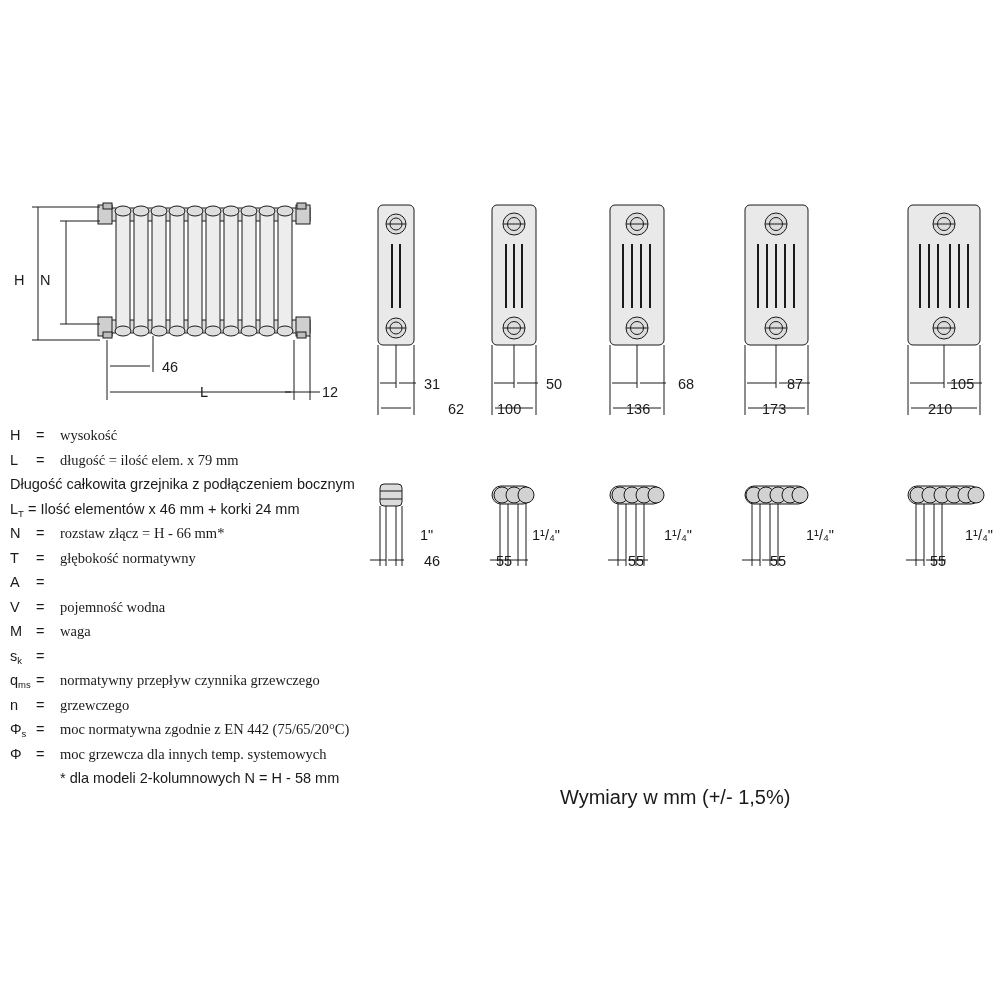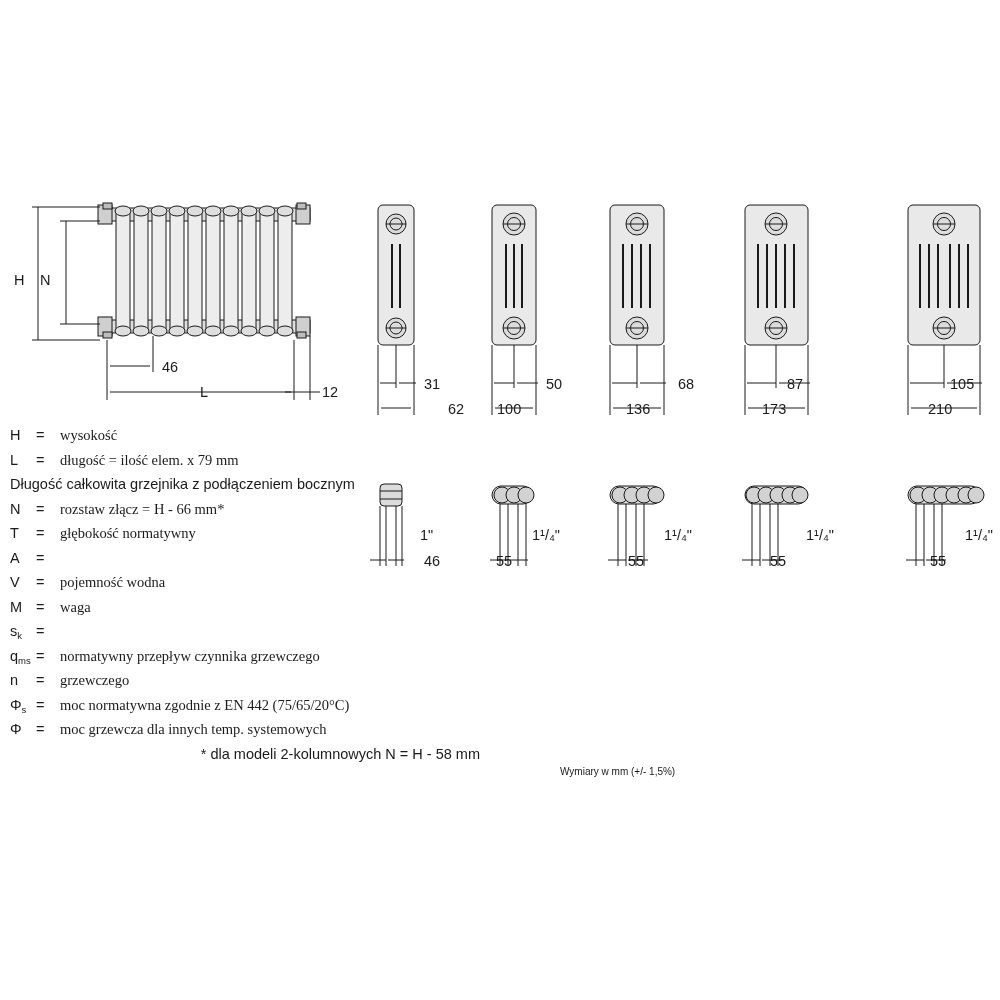--- a/index.html
+++ b/index.html
@@ -56,33 +56,32 @@
   }
   .legend-full {
     margin-bottom: 10px;
     white-space: nowrap;
     margin-top: 8px;
   }
   .legend-indent {
     margin-left: 50px;
     margin-bottom: 10px;
     white-space: nowrap;
-    text-align: right;
   }
   sub {
     font-size: 9.5px;
     vertical-align: baseline;
     position: relative;
     top: 3px;
   }
   .note {
     position: absolute;
     left: 560px;
-    top: 766px;
-    font-size: 10px;
+    top: 786px;
+    font-size: 20px;
   }
 </style>
 </head>
 <body>
 
 <div class="stage">
 
   <svg class="diagram" viewBox="0 0 1000 1000">
     <defs>
       <marker id="arrEnd" markerWidth="9" markerHeight="9" refX="8" refY="3" orient="auto">
@@ -435,20 +434,21 @@
     </div>
 
     <div class="legend-row">
       <span class="legend-sym">L</span>
       <span class="legend-eq">=</span>
       <span class="legend-def">długość = ilość elem. x 79 mm</span>
     </div>
 
     <div class="legend-full">Długość całkowita grzejnika z podłączeniem bocznym</div>
 
+    <div class="legend-full"><span>L</span><sub>T</sub><span> = Ilość elementów x 46 mm + korki 24 mm</span></div>
 
 
     <div class="legend-row">
       <span class="legend-sym">N</span>
       <span class="legend-eq">=</span>
       <span class="legend-def">rozstaw złącz = H - 66 mm*</span>
     </div>
     <div class="legend-row">
       <span class="legend-sym">T</span>
       <span class="legend-eq">=</span>

